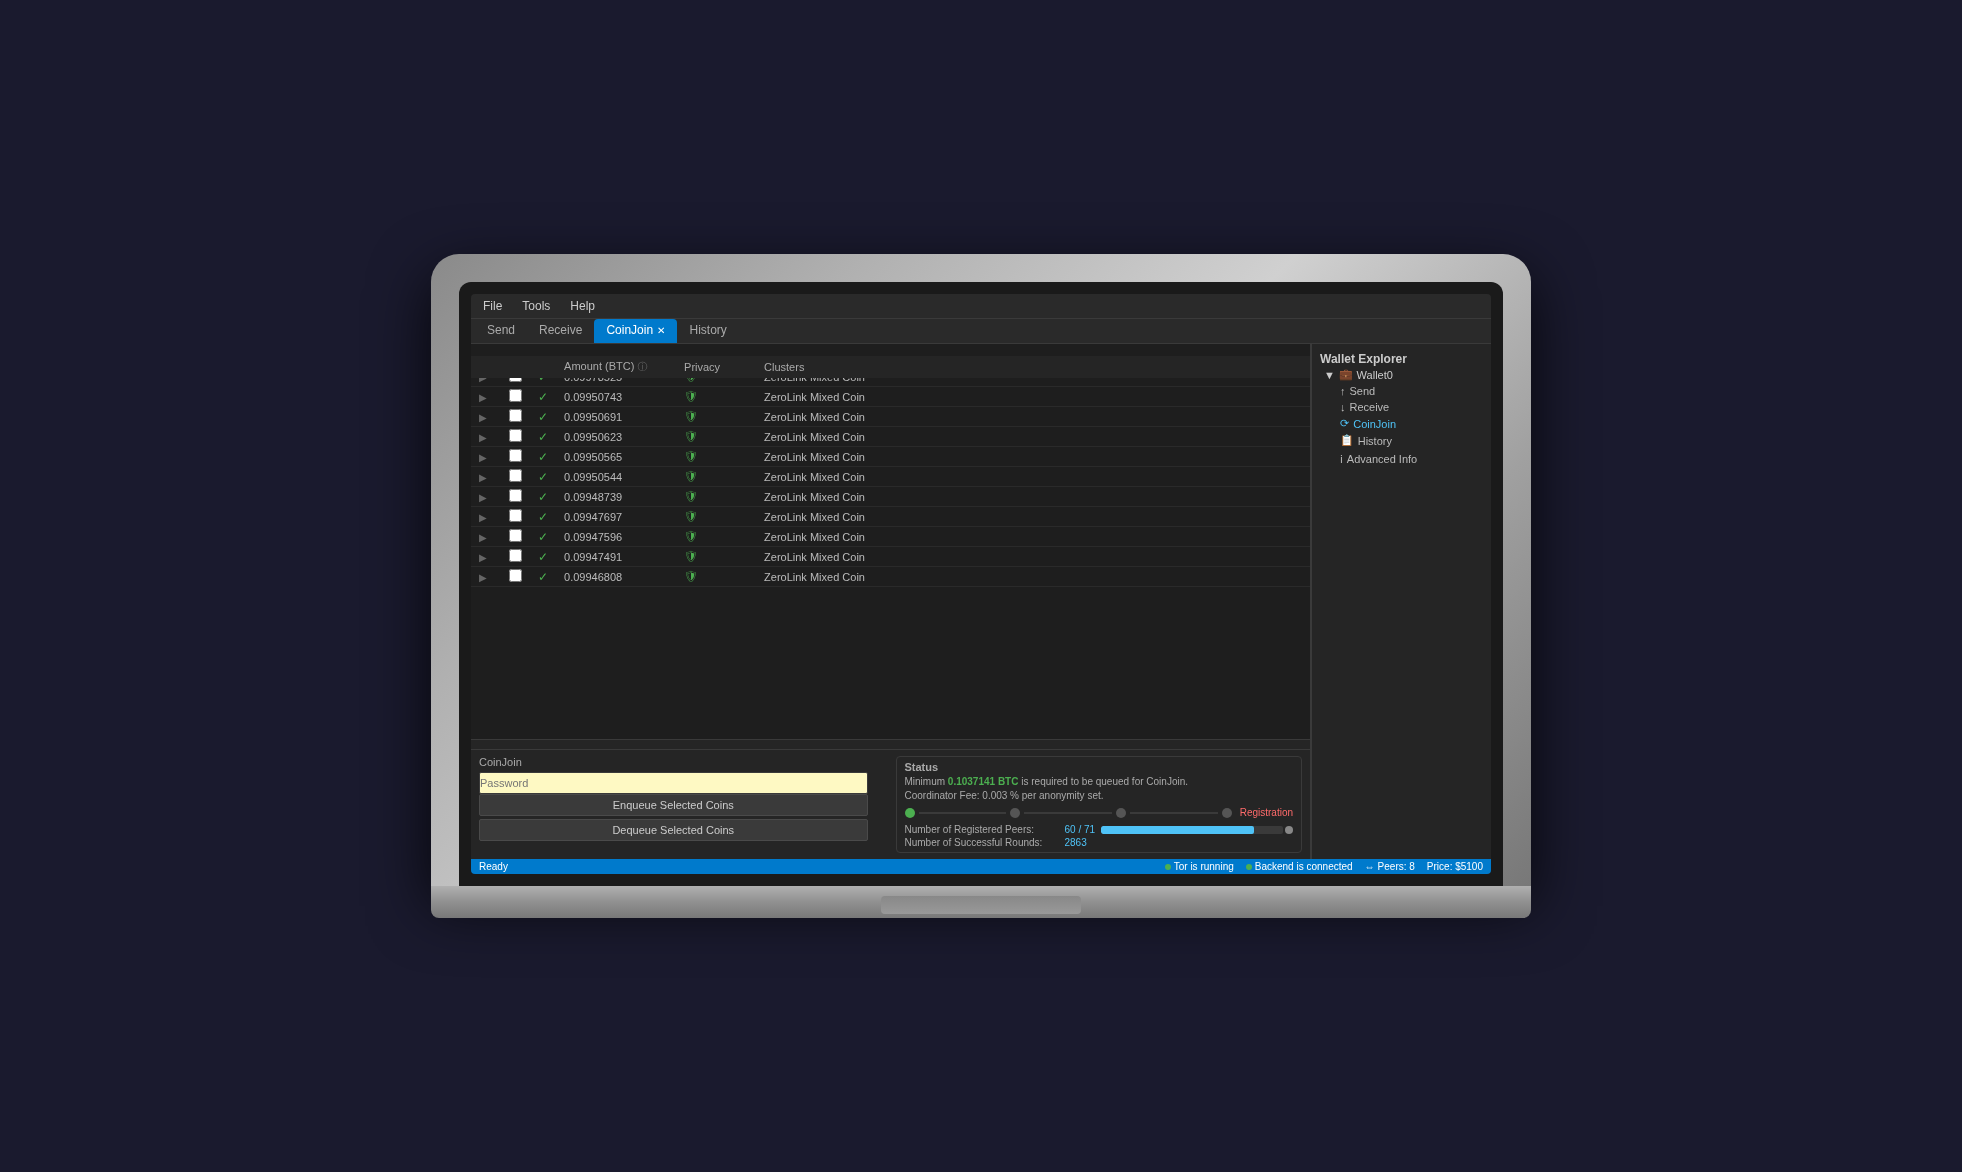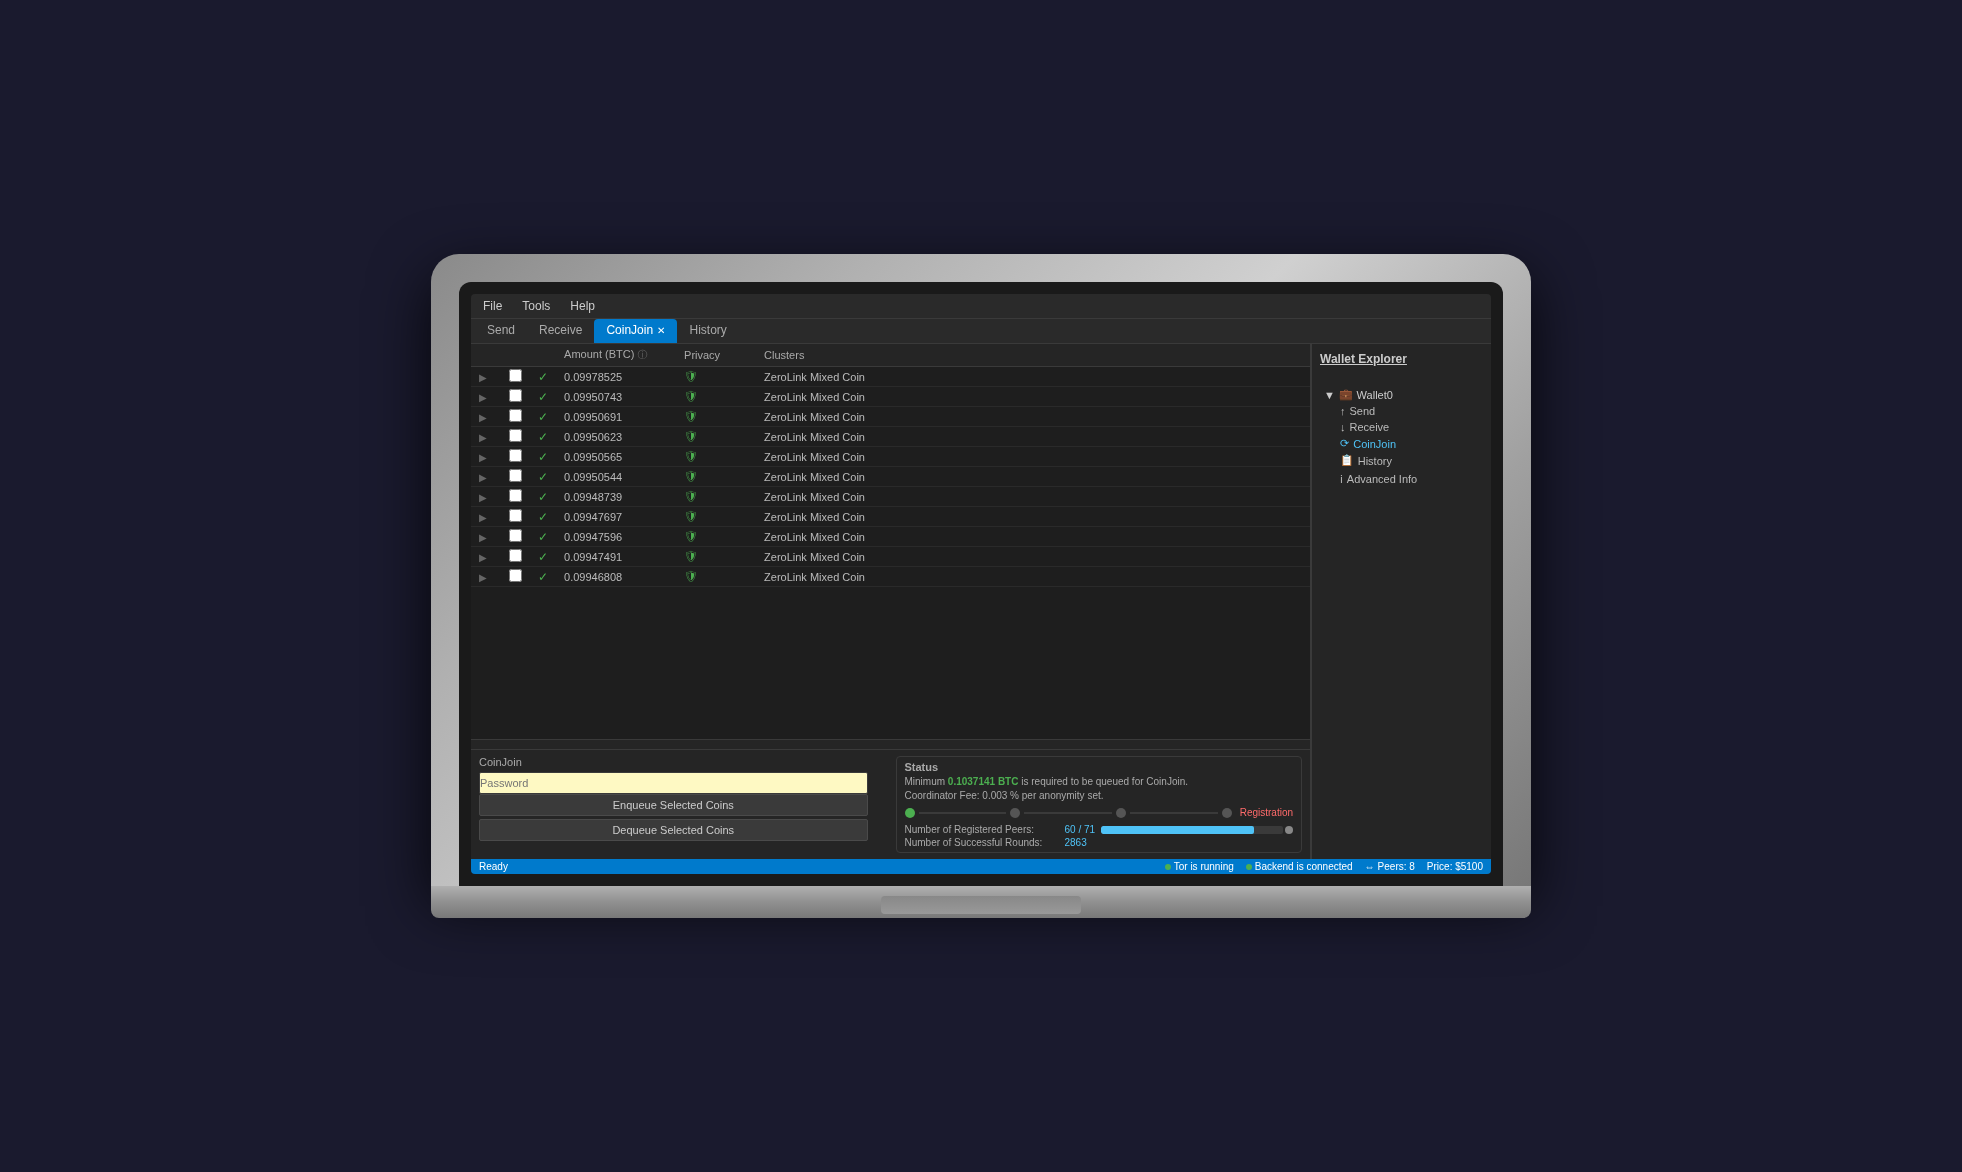--- a/index.html
+++ b/index.html
@@ -142,21 +142,21 @@
 
     .coin-table th {
       background: #252525;
       color: #aaa;
       font-size: 11px;
       font-weight: normal;
       padding: 4px 8px;
       text-align: left;
       border-bottom: 1px solid #3a3a3a;
       position: sticky;
-      top: 0;
+      top: 12px;
     }
 
     .coin-table td {
       padding: 2px 8px;
       color: #bbb;
       font-size: 11px;
       border-bottom: 1px solid #2a2a2a;
     }
 
     .check-green {
@@ -402,22 +402,21 @@
       width: 180px;
       background: #252525;
       border-left: 1px solid #3a3a3a;
       padding: 8px;
     }
 
     .wallet-explorer-title {
       color: #ccc;
       font-size: 12px;
       font-weight: bold;
-      margin-bottom: 20px;
-      text-decoration: underline;
+      margin-bottom: 0;
     }
 
     .wallet-tree {
       list-style: none;
     }
 
     .wallet-tree-item {
       margin-bottom: 2px;
     }
 

